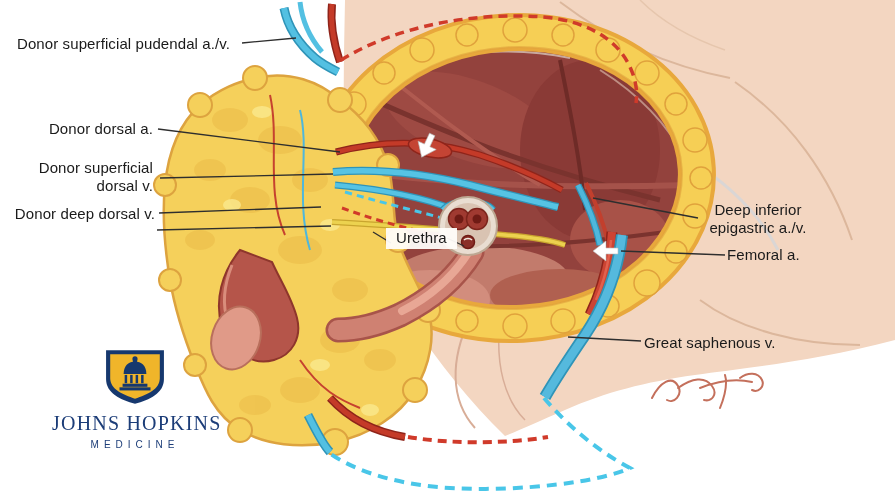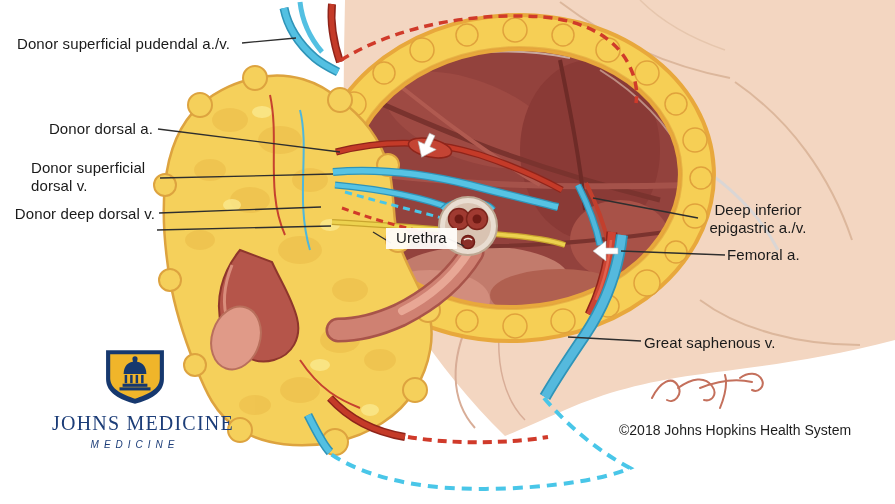--- a/index.html
+++ b/index.html
@@ -5,34 +5,34 @@
   html,body{margin:0;padding:0;background:#fff;}
   .stage{
     position:relative;width:895px;height:504px;background:#ffffff;overflow:hidden;
     font-family:"Liberation Sans",sans-serif;
   }
   .art{position:absolute;left:0;top:0;}
   .lbl{
     position:absolute;font-size:15px;color:#1a1a1a;line-height:1.18;
     white-space:nowrap;letter-spacing:.1px;
   }
-  .lbl.r{}
+  .lbl.r{text-align:right;}
   .lbl.wrap{white-space:normal;margin-top:8px;}
   .lbl.box{
     background:rgba(255,253,250,.95);padding:1px 10px 2px;border-radius:0;
   }
   .lbl.ctr{text-align:center;white-space:normal;}
   .logo{position:absolute;left:52px;top:348px;width:166px;text-align:center;color:#1c3d78;}
   .logo .shield{display:block;margin:0 auto 6px;}
   .logo .org{
     font-family:"Liberation Serif",serif;font-size:20px;letter-spacing:1.2px;
     color:#1c3d78;white-space:nowrap;
   }
   .logo .division{
-    font-size:10px;letter-spacing:5px;margin-top:4px;color:#1c3d78;font-style:italic;
+    font-size:10px;letter-spacing:5px;margin-top:4px;color:#1c3d78;
   }
   .copyright{position:absolute;left:619px;top:422px;font-size:14px;color:#1d1d1d;white-space:nowrap;}
 </style>
 </head>
 <body>
 
 <div class="stage">
 
   <svg class="art" viewBox="0 0 895 504" width="895" height="504">
     <defs>
@@ -261,19 +261,18 @@
         <rect x="28" y="12" width="4" height="5"></rect>
         <path d="M19,25 C19,17 24,13 30,13 C36,13 41,17 41,25 Z"></path>
         <rect x="20" y="26" width="2.4" height="8"></rect>
         <rect x="25.3" y="26" width="2.4" height="8"></rect>
         <rect x="30.6" y="26" width="2.4" height="8"></rect>
         <rect x="35.9" y="26" width="2.4" height="8"></rect>
         <rect x="18" y="34.5" width="24" height="3"></rect>
         <rect x="15" y="38" width="30" height="3"></rect>
       </g>
     </svg>
-    <div class="org">JOHNS MEDICINE</div>
+    <div class="org">JOHNS HOPKINS</div>
     <div class="division">MEDICINE</div>
   </div>
 
-  <div class="copyright">©2018 Johns Hopkins Health System</div>
 
 </div>
 
 </body></html>

